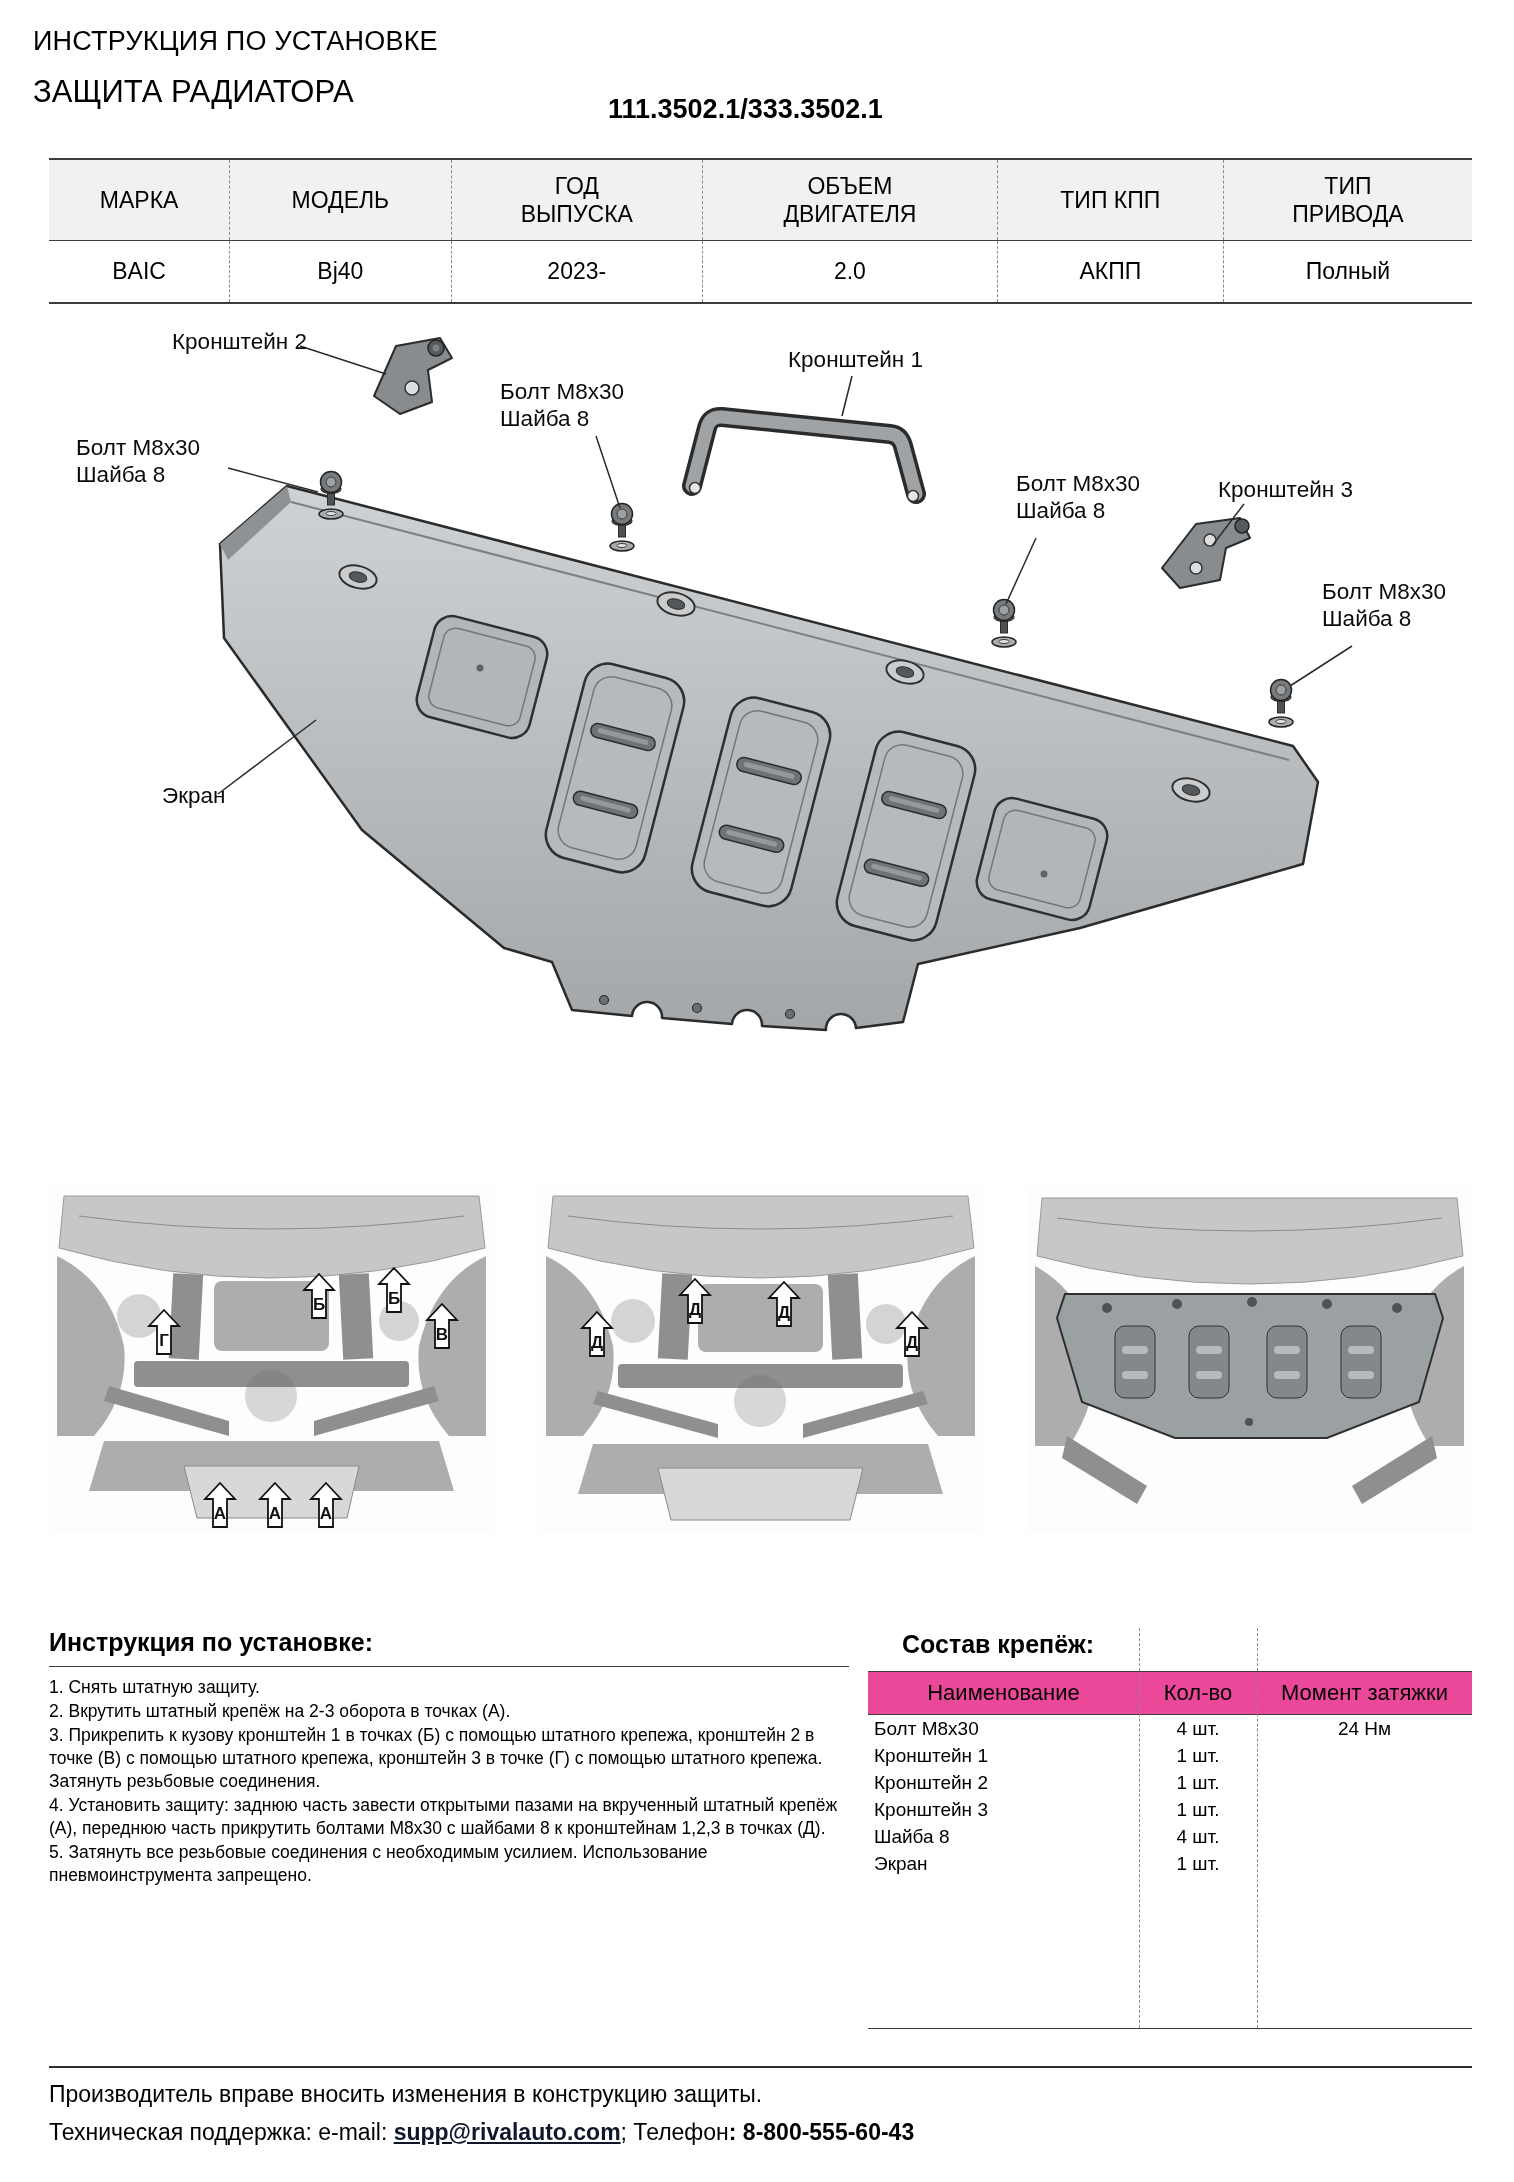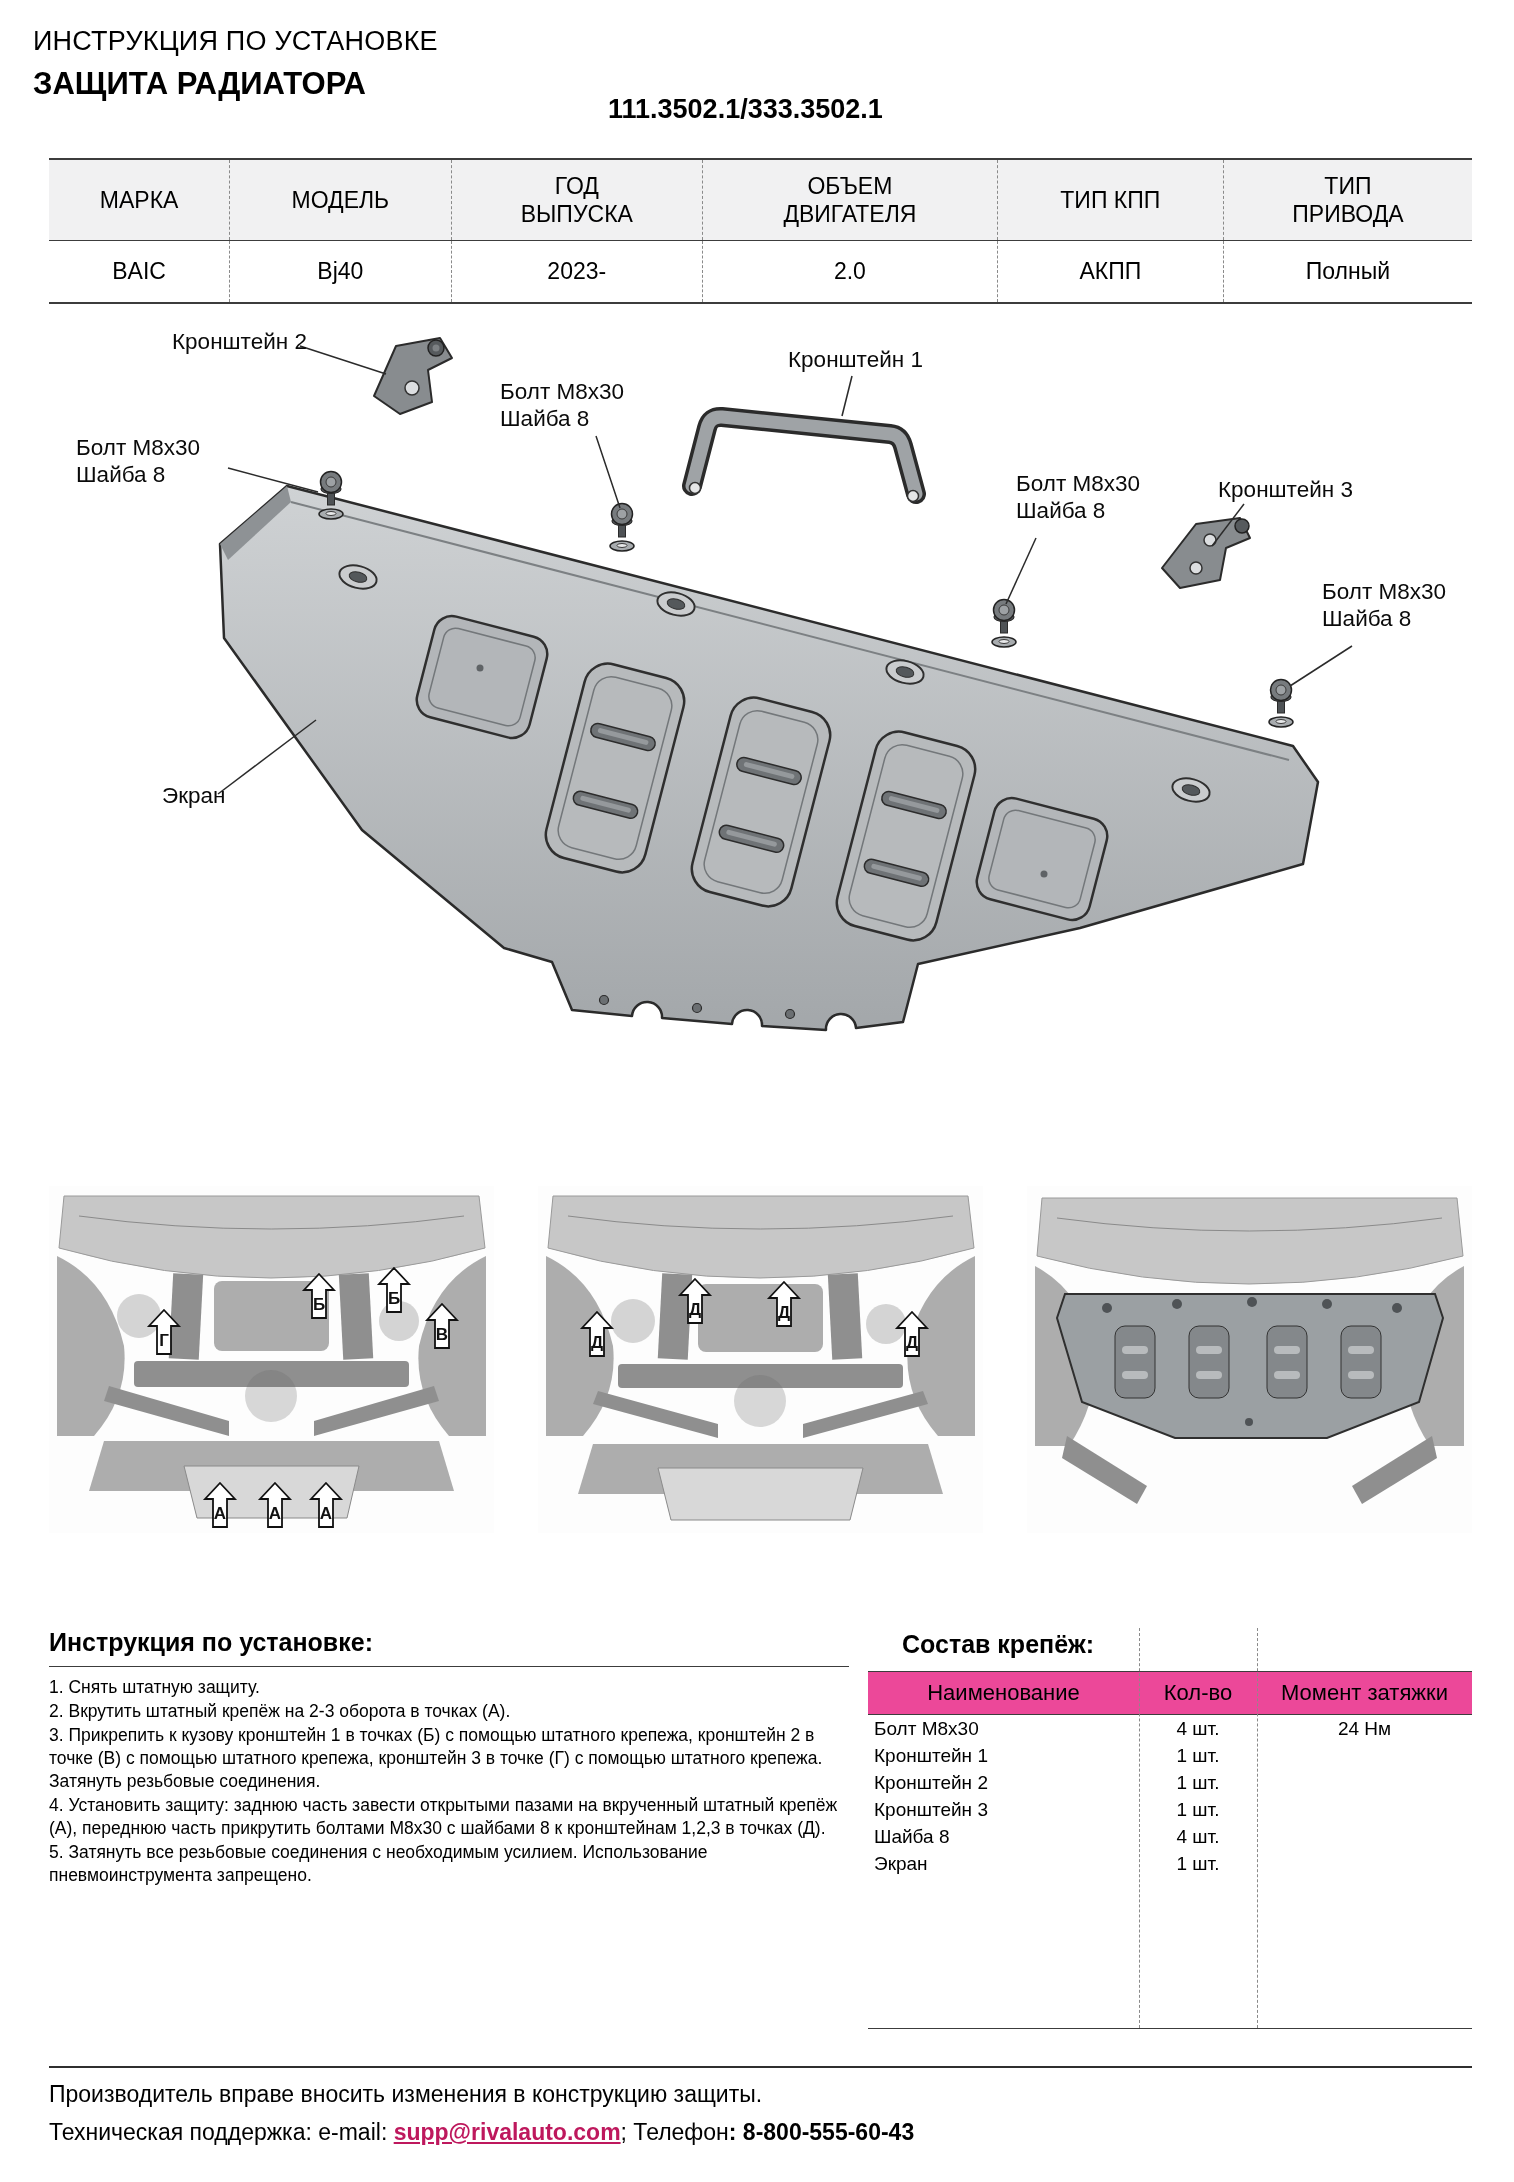--- a/index.html
+++ b/index.html
@@ -1,21 +1,21 @@
 <!DOCTYPE html>
 <html><head>
 <meta charset="utf-8">
 <style>
   html,body{margin:0;padding:0}
   body{width:1514px;height:2182px;position:relative;background:#ffffff;
        font-family:"Liberation Sans",sans-serif;color:#000;overflow:hidden}
 
   .hdr{position:absolute;left:33px;top:26px}
   .hdr .t1{font-size:27px;letter-spacing:.2px}
-  .hdr .t2{font-size:31px;font-weight:bold;margin-top:9px}
+  .hdr .t2{font-size:31px;font-weight:normal;margin-top:17px}
   .partnum{position:absolute;left:608px;top:94px;font-size:27px;font-weight:bold}
 
   .spec-wrap{position:absolute;left:49px;top:158px;width:1423px}
   table.spec{width:100%;border-collapse:collapse;text-align:center;
              border-top:2px solid #3c3c3c;border-bottom:2px solid #3c3c3c}
   .spec th{font-weight:normal;background:#f1f1f2;font-size:23px;line-height:28px;
            padding:12px 4px;border-bottom:1px solid #3c3c3c;white-space:pre-line;vertical-align:middle}
   .spec td{font-size:23px;padding:17px 4px}
   .spec th+th,.spec td+td{border-left:1px dashed #8a8a8a}
 
@@ -41,21 +41,21 @@
   .parts-row{display:flex;font-size:19px;line-height:27px}
   .parts-row .pc1{text-align:left;padding-left:6px;box-sizing:border-box}
   .parts-row .pc2,.parts-row .pc3{text-align:center}
   .vline{position:absolute;top:0;bottom:0;border-left:1px dashed #8a8a8a}
   .v1{left:271px}.v2{left:389px}
 
   .footer{position:absolute;left:49px;top:2066px;width:1423px;
           border-top:2px solid #2f2f2f;padding-top:13px}
   .f1{font-size:23px;margin-bottom:11px}
   .f2{font-size:23px}
-  .email{color:#be185d;font-weight:bold;text-decoration:underline;cursor:pointer}
+  .email{color:#0f172a;font-weight:bold;text-decoration:underline;cursor:pointer}
   .phone{font-weight:bold}
 </style>
 </head>
 <body>
 
 <div class="hdr">
   <div class="t1">ИНСТРУКЦИЯ ПО УСТАНОВКЕ</div>
   <div class="t2">ЗАЩИТА РАДИАТОРА</div>
 </div>
 <div class="partnum">111.3502.1/333.3502.1</div>

